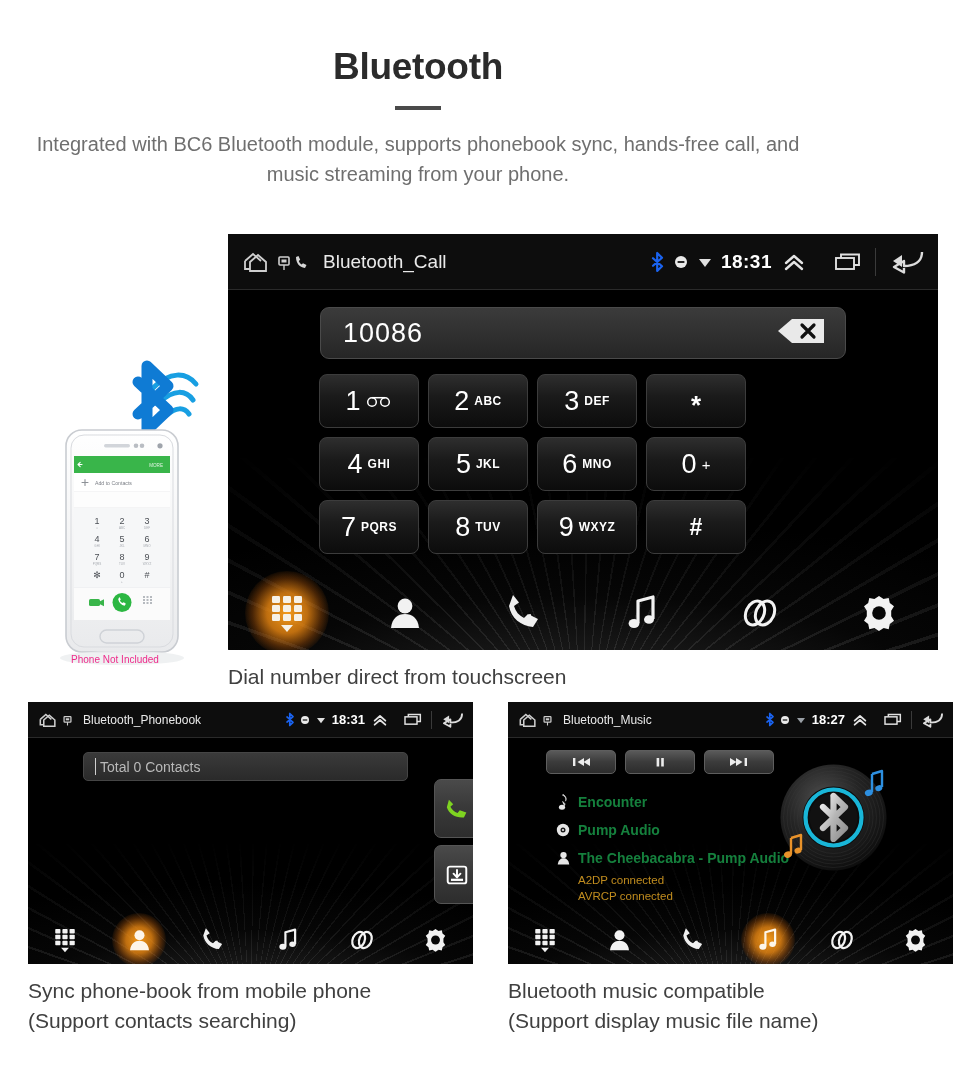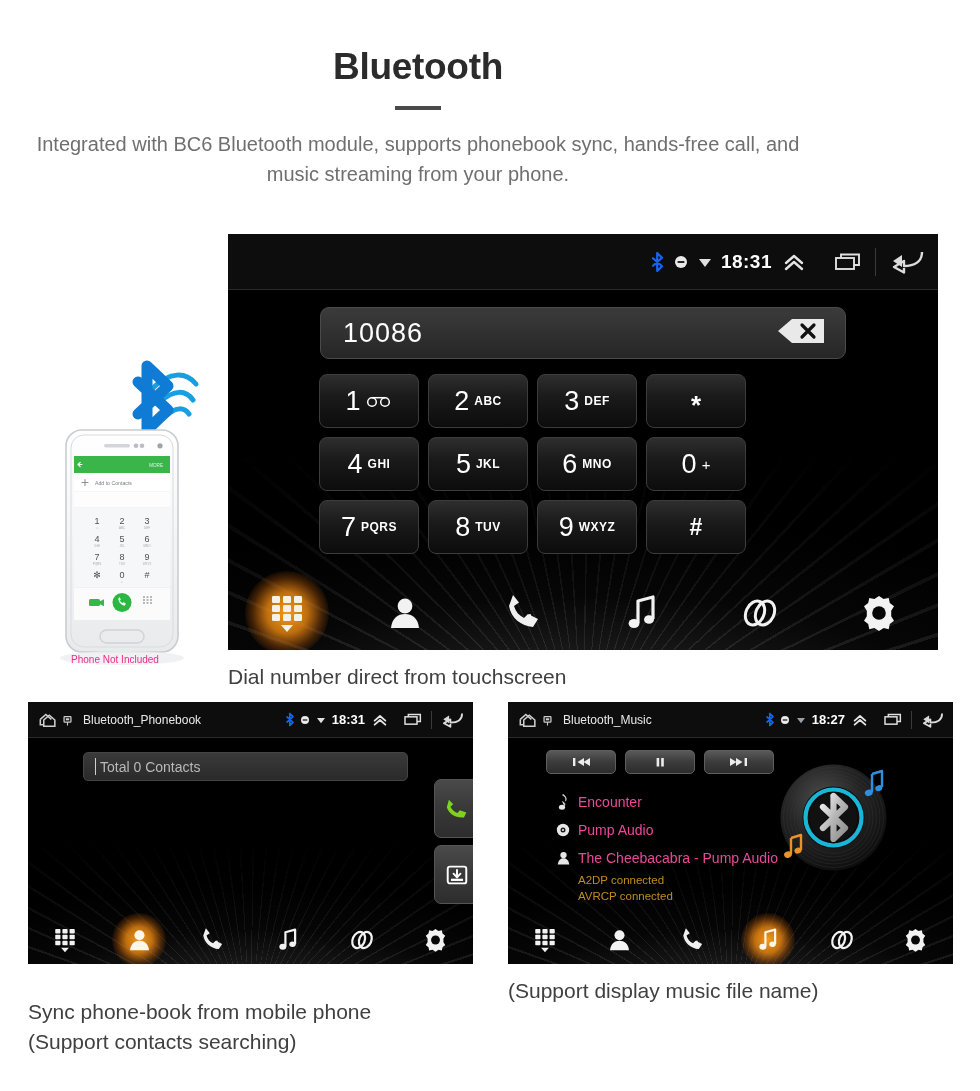--- a/index.html
+++ b/index.html
@@ -137,21 +137,21 @@
   .mu-transport { position:absolute; left:38px; top:48px; display:flex; gap:9px; }
   .mu-btn {
     width:70px; height:24px; border-radius:5px;
     background:linear-gradient(180deg,#5a5a5a 0%,#3c3c3c 48%,#2c2c2c 100%);
     border:1px solid #5e5e5e;
     display:flex; align-items:center; justify-content:center;
   }
   .mu-list { position:absolute; left:44px; top:86px; }
   .mu-row { display:flex; align-items:center; height:28px; }
   .mu-row .ic { width:22px; display:flex; justify-content:center; }
-  .mu-row .tx { color:#ec4899; font-size:14px; margin-left:4px; }
+  .mu-row .tx { color:#15803d; font-size:14px; margin-left:4px;font-weight:bold; }
   .mu-stat { color:#c08c1e; font-size:11.5px; margin-left:26px; line-height:16px; }
   .mu-disc { position:absolute; left:268px; top:58px; width:115px; height:115px; }
 
   
   #phone-illus { position:absolute; left:50px; top:330px; width:180px; height:340px; }
   .pnc { position:absolute; left:30px; top:654px; width:170px; text-align:center;
          font-size:10px; color:#ee2b8b; }
 </style>
 </head>
 <body>
@@ -255,20 +255,36 @@
       <rect x="50" y="300" width="44" height="13" rx="6.5" fill="none" stroke="#cfd2d7" stroke-width="1.4"></rect>
       <ellipse cx="72" cy="328" rx="62" ry="7" fill="#eceef0" opacity="0.85"></ellipse>
     </svg>
   </div>
   <div class="pnc">Phone Not Included</div>
 
   <div class="hu" id="main-screen">
     <div class="road"></div>
 
     <div class="statusbar">
+      <div class="sb-left">
+        <svg width="34" height="26" viewBox="0 0 34 26">
+          <path d="M8 13 L16 6 L24 13 L24 22 L8 22 Z" fill="none" stroke="#cfcfcf" stroke-width="1.8"></path>
+          <path d="M3 12 L11 5 L19 12" fill="none" stroke="#cfcfcf" stroke-width="1.8"></path>
+          <path d="M3 12 L3 20 L8 20" fill="none" stroke="#cfcfcf" stroke-width="1.8"></path>
+        </svg>
+        <svg width="16" height="18" viewBox="0 0 16 18">
+          <rect x="3" y="4" width="10" height="8" rx="1" fill="none" stroke="#cfcfcf" stroke-width="1.6"></rect>
+          <rect x="5.5" y="6.5" width="5" height="3" fill="#cfcfcf"></rect>
+          <line x1="8" y1="12" x2="8" y2="17" stroke="#cfcfcf" stroke-width="1.4"></line>
+        </svg>
+        <svg width="18" height="20" viewBox="0 0 18 20">
+          <path d="M4 5 C4 11, 7 15, 13 16 L14.5 13 L11 11.3 L9.6 12.6 C8.2 11.7 7.3 10.5 6.8 9 L8.2 7.7 L6.5 4 Z" fill="#d5d5d5"></path>
+        </svg>
+        <div class="sb-title">Bluetooth_Call</div>
+      </div>
       <div class="sb-right">
         <svg width="15" height="22" viewBox="0 0 15 22">
           <path d="M7.2 2 L7.2 20 L12 15.2 L3 7.2 M3 14.8 L12 6.8 L7.2 2" fill="none" stroke="#1a63f0" stroke-width="2.2" stroke-linejoin="round" stroke-linecap="round"></path>
         </svg>
         <svg width="18" height="18" viewBox="0 0 18 18" style="margin-left:7px">
           <circle cx="9" cy="9" r="6" fill="#e9e9e9"></circle>
             <rect x="5.6" y="8.1" width="6.8" height="1.8" fill="#111"></rect>
         </svg>
         <svg width="18" height="18" viewBox="0 0 18 18" style="margin-left:6px">
           <path d="M3 6 L15 6 L9 14 Z" fill="#e0e0e0"></path>
@@ -523,21 +539,21 @@
       </div>
       <div class="navitem">
         <svg width="25" height="26" viewBox="0 0 38 40">
           <path d="M19 3 l4.6 3.1 5.1 -1.2 1.1 5.2 4.2 3.2 -2.8 4.5 0 5.5 2.8 4.5 -4.2 3.2 -1.1 5.2 -5.1 -1.2 -4.6 3.1 -4.6 -3.1 -5.1 1.2 -1.1 -5.2 -4.2 -3.2 2.8 -4.5 0 -5.5 -2.8 -4.5 4.2 -3.2 1.1 -5.2 5.1 1.2 Z" fill="#f2f2f2"></path>
           <circle cx="19" cy="20" r="6.8" fill="#070707"></circle>
         </svg>
       </div>
     </div>
   </div>
 
-  <div class="cap" style="left:28px; top:997px; width:445px;">
+  <div class="cap" style="left:28px; top:976px; width:445px;">
     <div>Sync phone-book from mobile phone</div>
     <div>(Support contacts searching)</div>
   </div>
 
   <div class="hu small" id="mu-screen">
     <div class="road"></div>
 
     <div class="statusbar">
       <div class="sb-left">
         <svg width="24" height="18" viewBox="0 0 34 26">
@@ -725,16 +741,17 @@
       <div class="navitem">
         <svg width="25" height="26" viewBox="0 0 38 40">
           <path d="M19 3 l4.6 3.1 5.1 -1.2 1.1 5.2 4.2 3.2 -2.8 4.5 0 5.5 2.8 4.5 -4.2 3.2 -1.1 5.2 -5.1 -1.2 -4.6 3.1 -4.6 -3.1 -5.1 1.2 -1.1 -5.2 -4.2 -3.2 2.8 -4.5 0 -5.5 -2.8 -4.5 4.2 -3.2 1.1 -5.2 5.1 1.2 Z" fill="#f2f2f2"></path>
           <circle cx="19" cy="20" r="6.8" fill="#070707"></circle>
         </svg>
       </div>
     </div>
   </div>
 
   <div class="cap" style="left:508px; top:976px; width:445px;">
+    <div>Bluetooth music compatible</div>
     <div>(Support display music file name)</div>
   </div>
 
 </div>
 
 </body></html>

